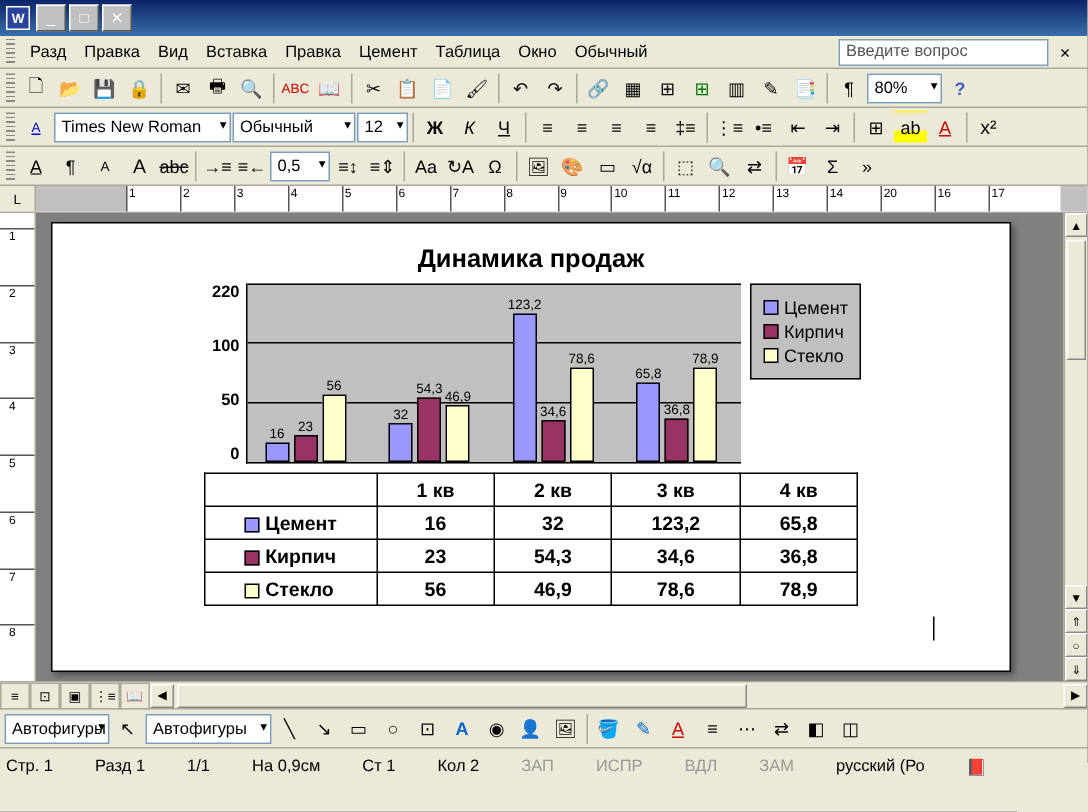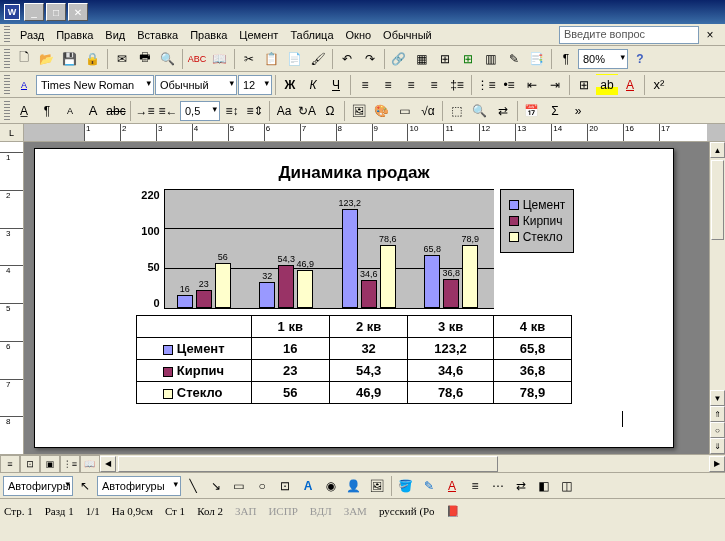--- a/index.html
+++ b/index.html
@@ -71,21 +71,21 @@
 .scroll-h-row { height: 18px; display: flex; border-top: 1px solid #aca899; }
 .view-btns { display: flex; }
 .view-btns .vbtn { width: 20px; height: 18px; border: 1px solid #aca899; background: #ece9d8; display: flex; align-items: center; justify-content: center; font-size: 9px; cursor: pointer; }
 .scroll-h { flex: 1; background: #ece9d8; position: relative; display: flex; align-items: center; }
 .scroll-h .sbtn { width: 16px; height: 16px; border: 1px solid #fff; border-right-color: #888; border-bottom-color: #888; background: #ece9d8; display: flex; align-items: center; justify-content: center; font-size: 8px; }
 .scroll-h .track { flex: 1; height: 16px; position: relative; }
 .scroll-h .thumb-h { position: absolute; left: 2px; width: 380px; top: 0; bottom: 0; background: #ece9d8; border: 1px solid #fff; border-right-color: #888; border-bottom-color: #888; }
 
 .draw-toolbar { height: 26px; display: flex; align-items: center; padding: 0 2px; border-top: 1px solid #aca899; gap: 1px; }
 
-.statusbar { height: 22px; border-top: 1px solid #aca899; display: flex; align-items: center; font-size: 11px; padding: 12px 4px; gap: 12px; font-family: Liberation Serif, serif; }
+.statusbar { height: 22px; border-top: 1px solid #aca899; display: flex; align-items: center; font-size: 11px; padding: 12px 4px; gap: 28px; }
 .statusbar .dim { color: #999; }
 </style>
 </head>
 <body>
 
 <div class="titlebar">
   <div class="appicon">W</div>
   <div class="winbtns">
     <div class="winbtn">_</div>
     <div class="winbtn">□</div>

